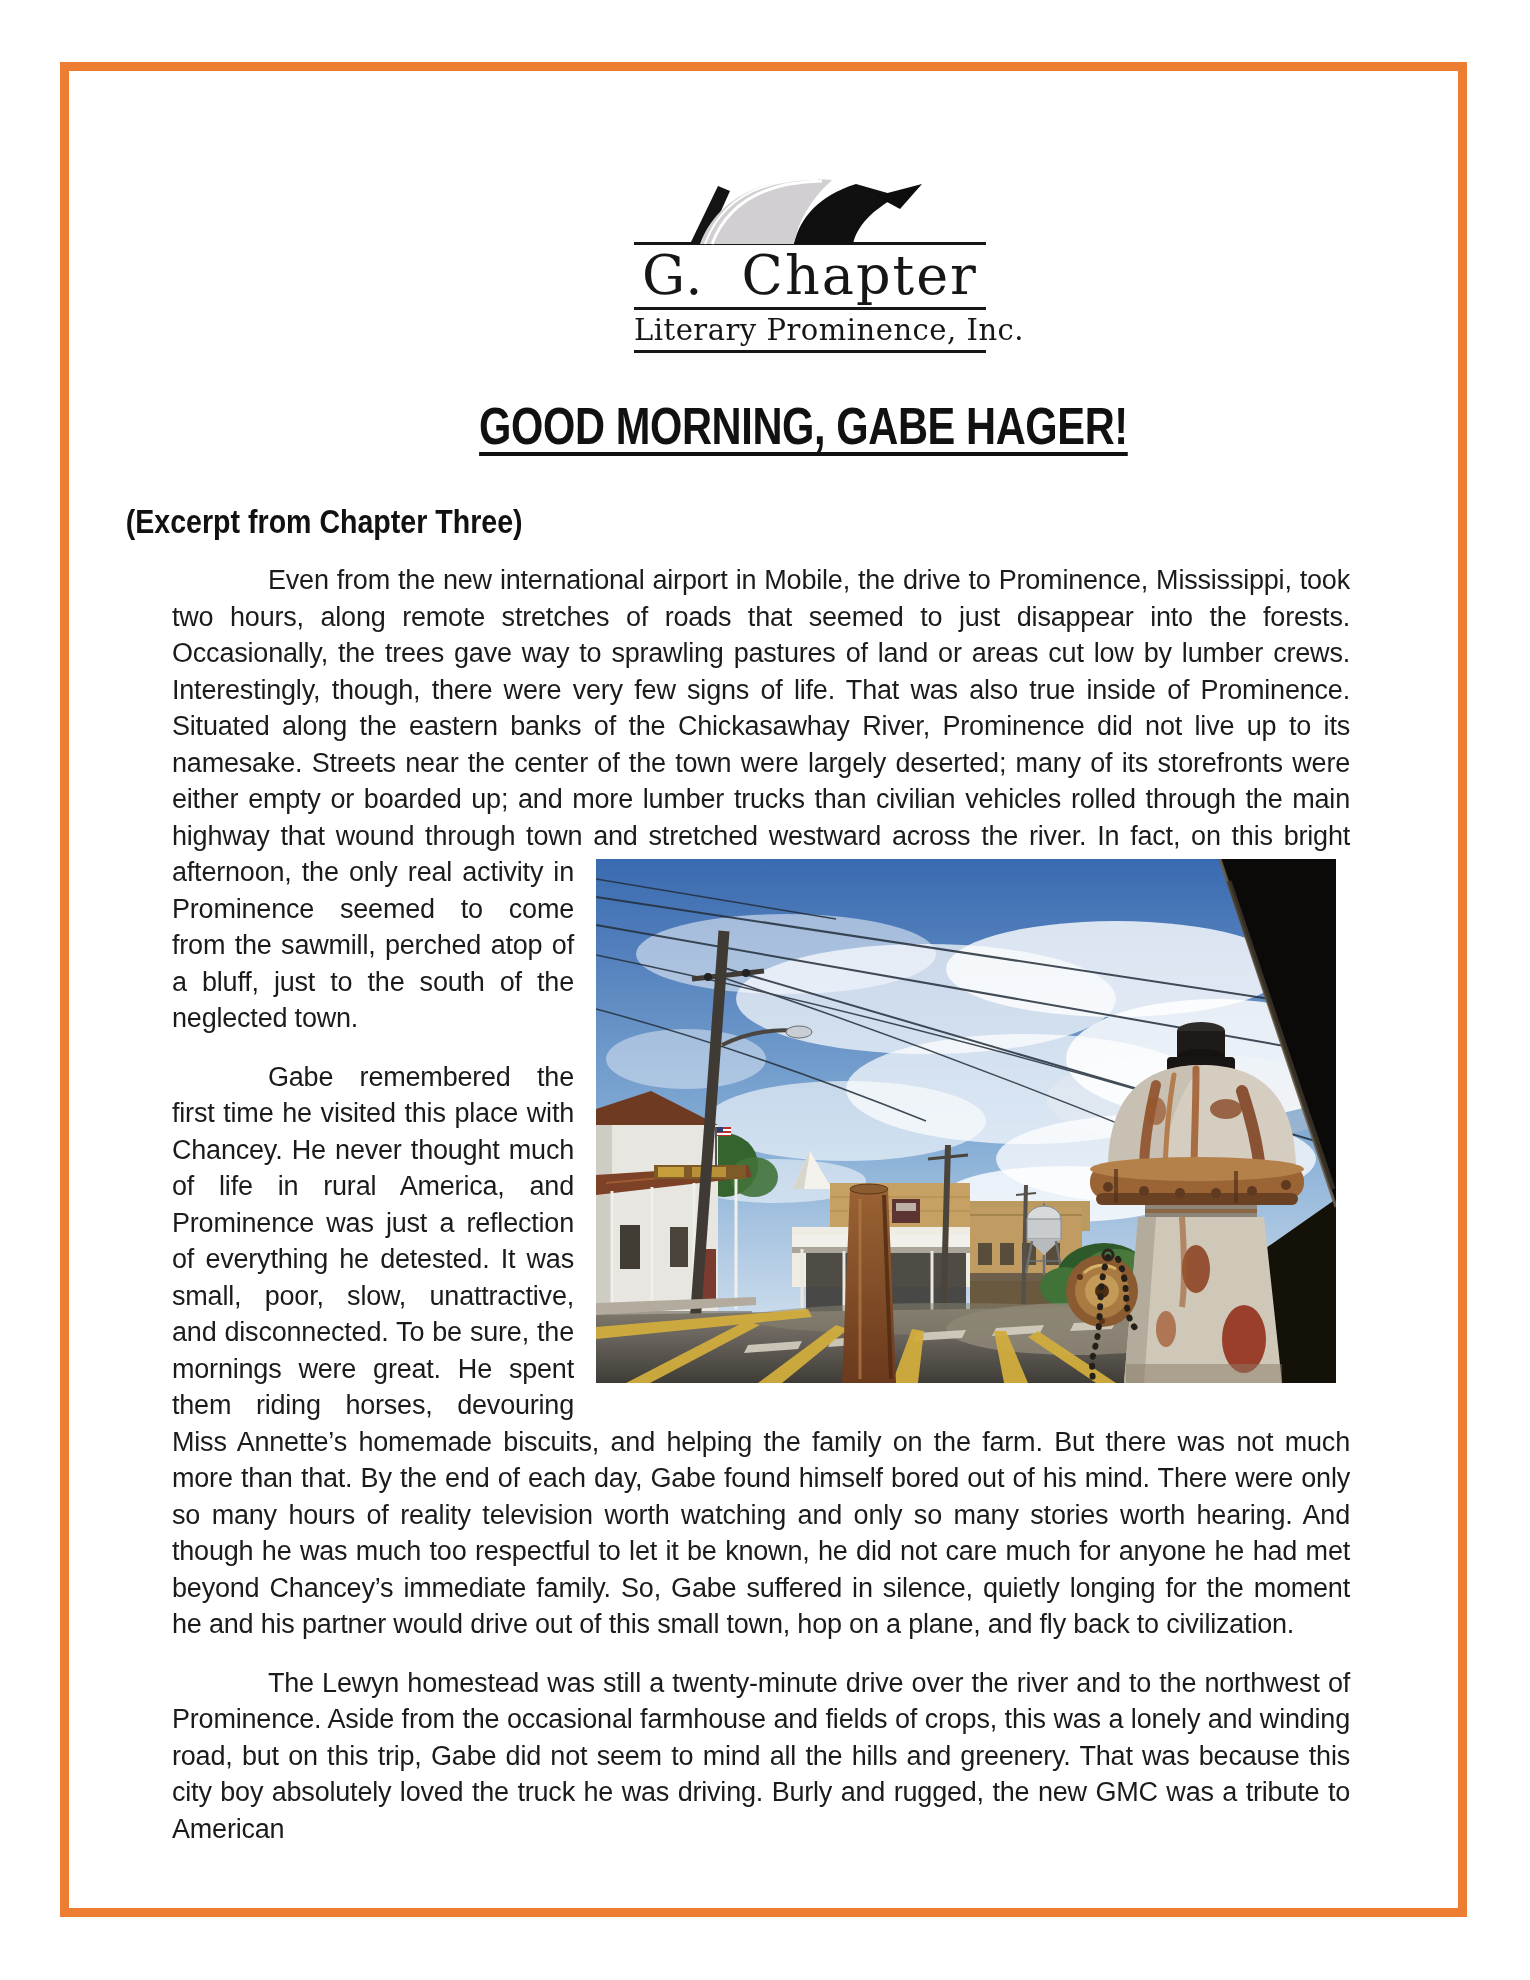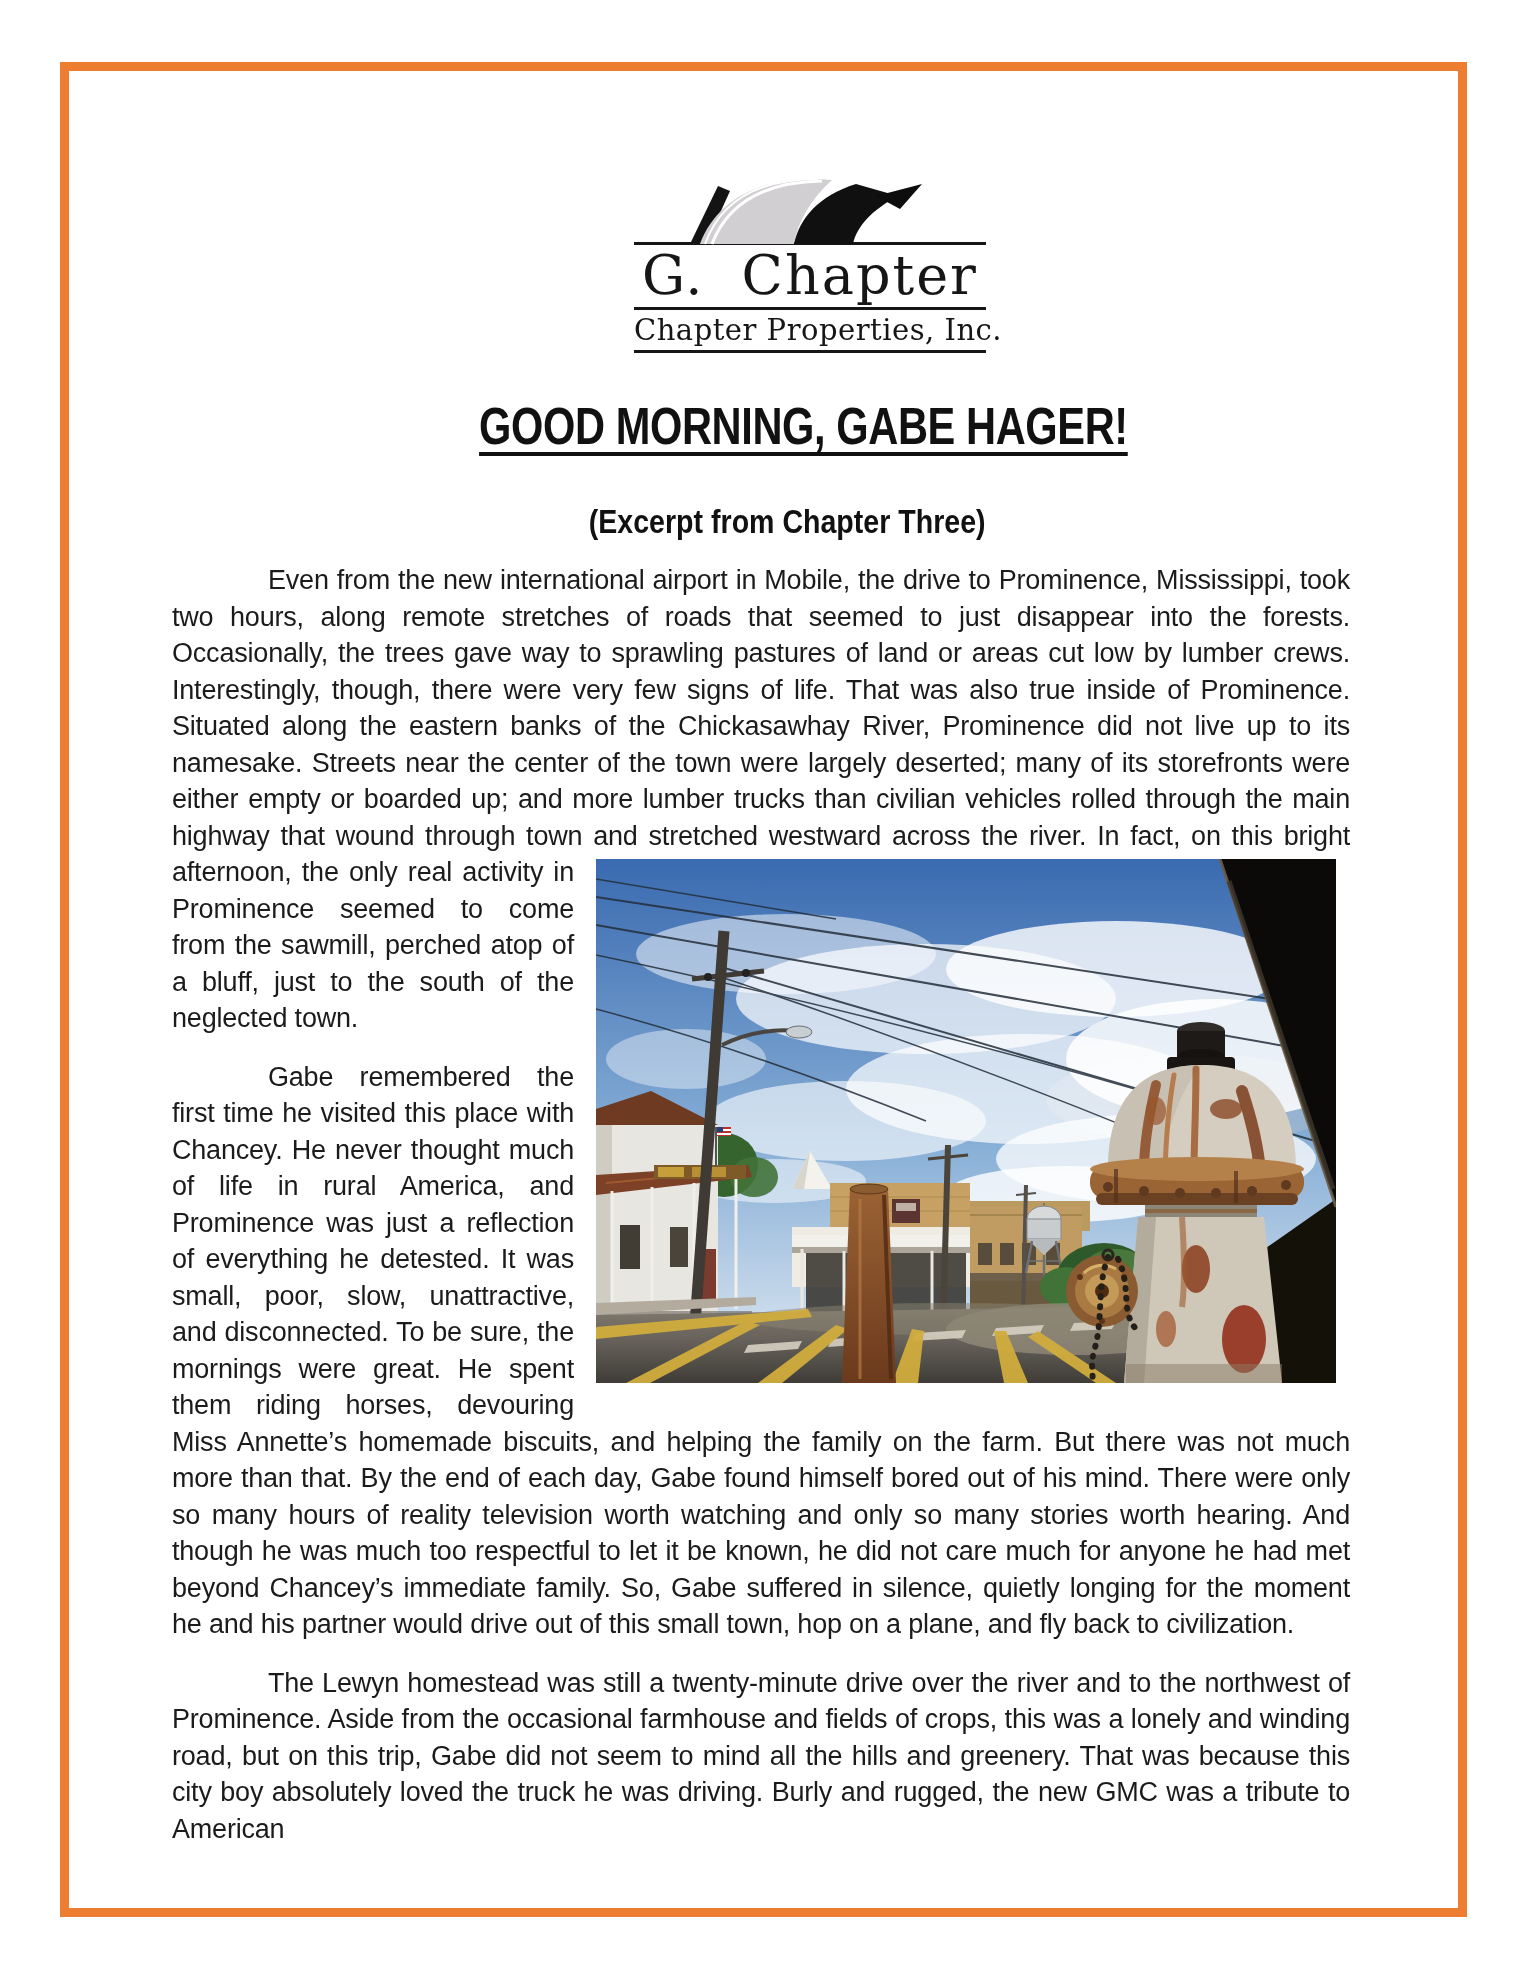--- a/index.html
+++ b/index.html
@@ -22,21 +22,21 @@
                white-space:nowrap; }
 
   
   .title { position:absolute; top:382px; left:0; width:1530px; box-sizing:border-box;
            padding-left:48px; margin:14px; text-align:center; }
   .title-inner { display:inline-block; transform:scaleX(.8); transform-origin:50% 50%;
                  font-size:52px; font-weight:bold; letter-spacing:-.5px; color:#111;
                  text-decoration:underline; text-decoration-thickness:4px;
                  text-underline-offset:8px; white-space:nowrap; }
   .subtitle { position:absolute; top:502px; left:0; width:1530px; box-sizing:border-box;
-              padding-left:44px; margin:0; text-align:center; }
+              padding-left:88px; margin:0; }
   .subtitle-inner { display:inline-block; transform:scaleX(.84); transform-origin:50% 50%;
                     font-size:34px; font-weight:bold; color:#111; white-space:nowrap; }
 
   
   .body-text { position:absolute; left:172px; top:562px; width:1178px;
                font-size:27px; line-height:36.5px; letter-spacing:-.2px;
                text-align:justify; color:#1b1b1b; }
   .body-text p { margin:0 0 22px 0; text-indent:96px; }
   .photo-float { float:right; width:740px; height:524px;
                  margin:5px 14px 20px 22px; shape-margin:10px; }
@@ -50,21 +50,21 @@
 <div class="logo">
   <svg class="book" width="300" height="80" viewBox="0 0 300 80">
     <polygon points="30,78 58,20 70,25 46,78" fill="#141414"></polygon>
     <path d="M40,78 C58,30 108,8 172,14 C150,34 138,56 134,78 Z" fill="#d2cfd2"></path>
     <path d="M52,78 C68,36 106,16 162,15" stroke="#ffffff" stroke-width="3" fill="none"></path>
     <path d="M45,78 C61,34 100,13 158,13" stroke="#ffffff" stroke-width="2" fill="none"></path>
     <path d="M134,78 C140,52 158,30 196,18 L238,30 C212,44 197,60 193,78 Z" fill="#101010"></path>
     <polygon points="216,30 262,18 240,43" fill="#0d0d0d"></polygon>
   </svg>
   <div class="logo-name">G. Chapter</div>
-  <div class="logo-sub">Chapter Properties, Inc.</div>
+  <div class="logo-sub">Literary Prominence, Inc.</div>
 </div>
 
 <h1 class="title"><span class="title-inner">GOOD MORNING, GABE HAGER!</span></h1>
 <h2 class="subtitle"><span class="subtitle-inner">(Excerpt from Chapter Three)</span></h2>
 
 <div class="body-text">
   <p><span>Even from the new international airport in Mobile, the drive to Prominence, Mississippi, took two hours, along remote stretches of roads that seemed to just disappear into the forests. Occasionally, the trees gave way to sprawling pastures of land or areas cut low by lumber crews. Interestingly, though, there were very few signs of life. That was also true inside of Prominence. Situated along the eastern banks of the Chickasawhay River, Prominence did not live up to its namesake. Streets near the center of the town were largely deserted; many of its storefronts were either empty or boarded up; and more lumber trucks than civilian vehicles rolled through the main highway that wound through town and stretched westward</span><span class="photo-float">
         <svg width="740" height="524" viewBox="0 0 740 524">
     <defs>
       <linearGradient id="sky" x1="0" y1="0" x2="0" y2="1">

